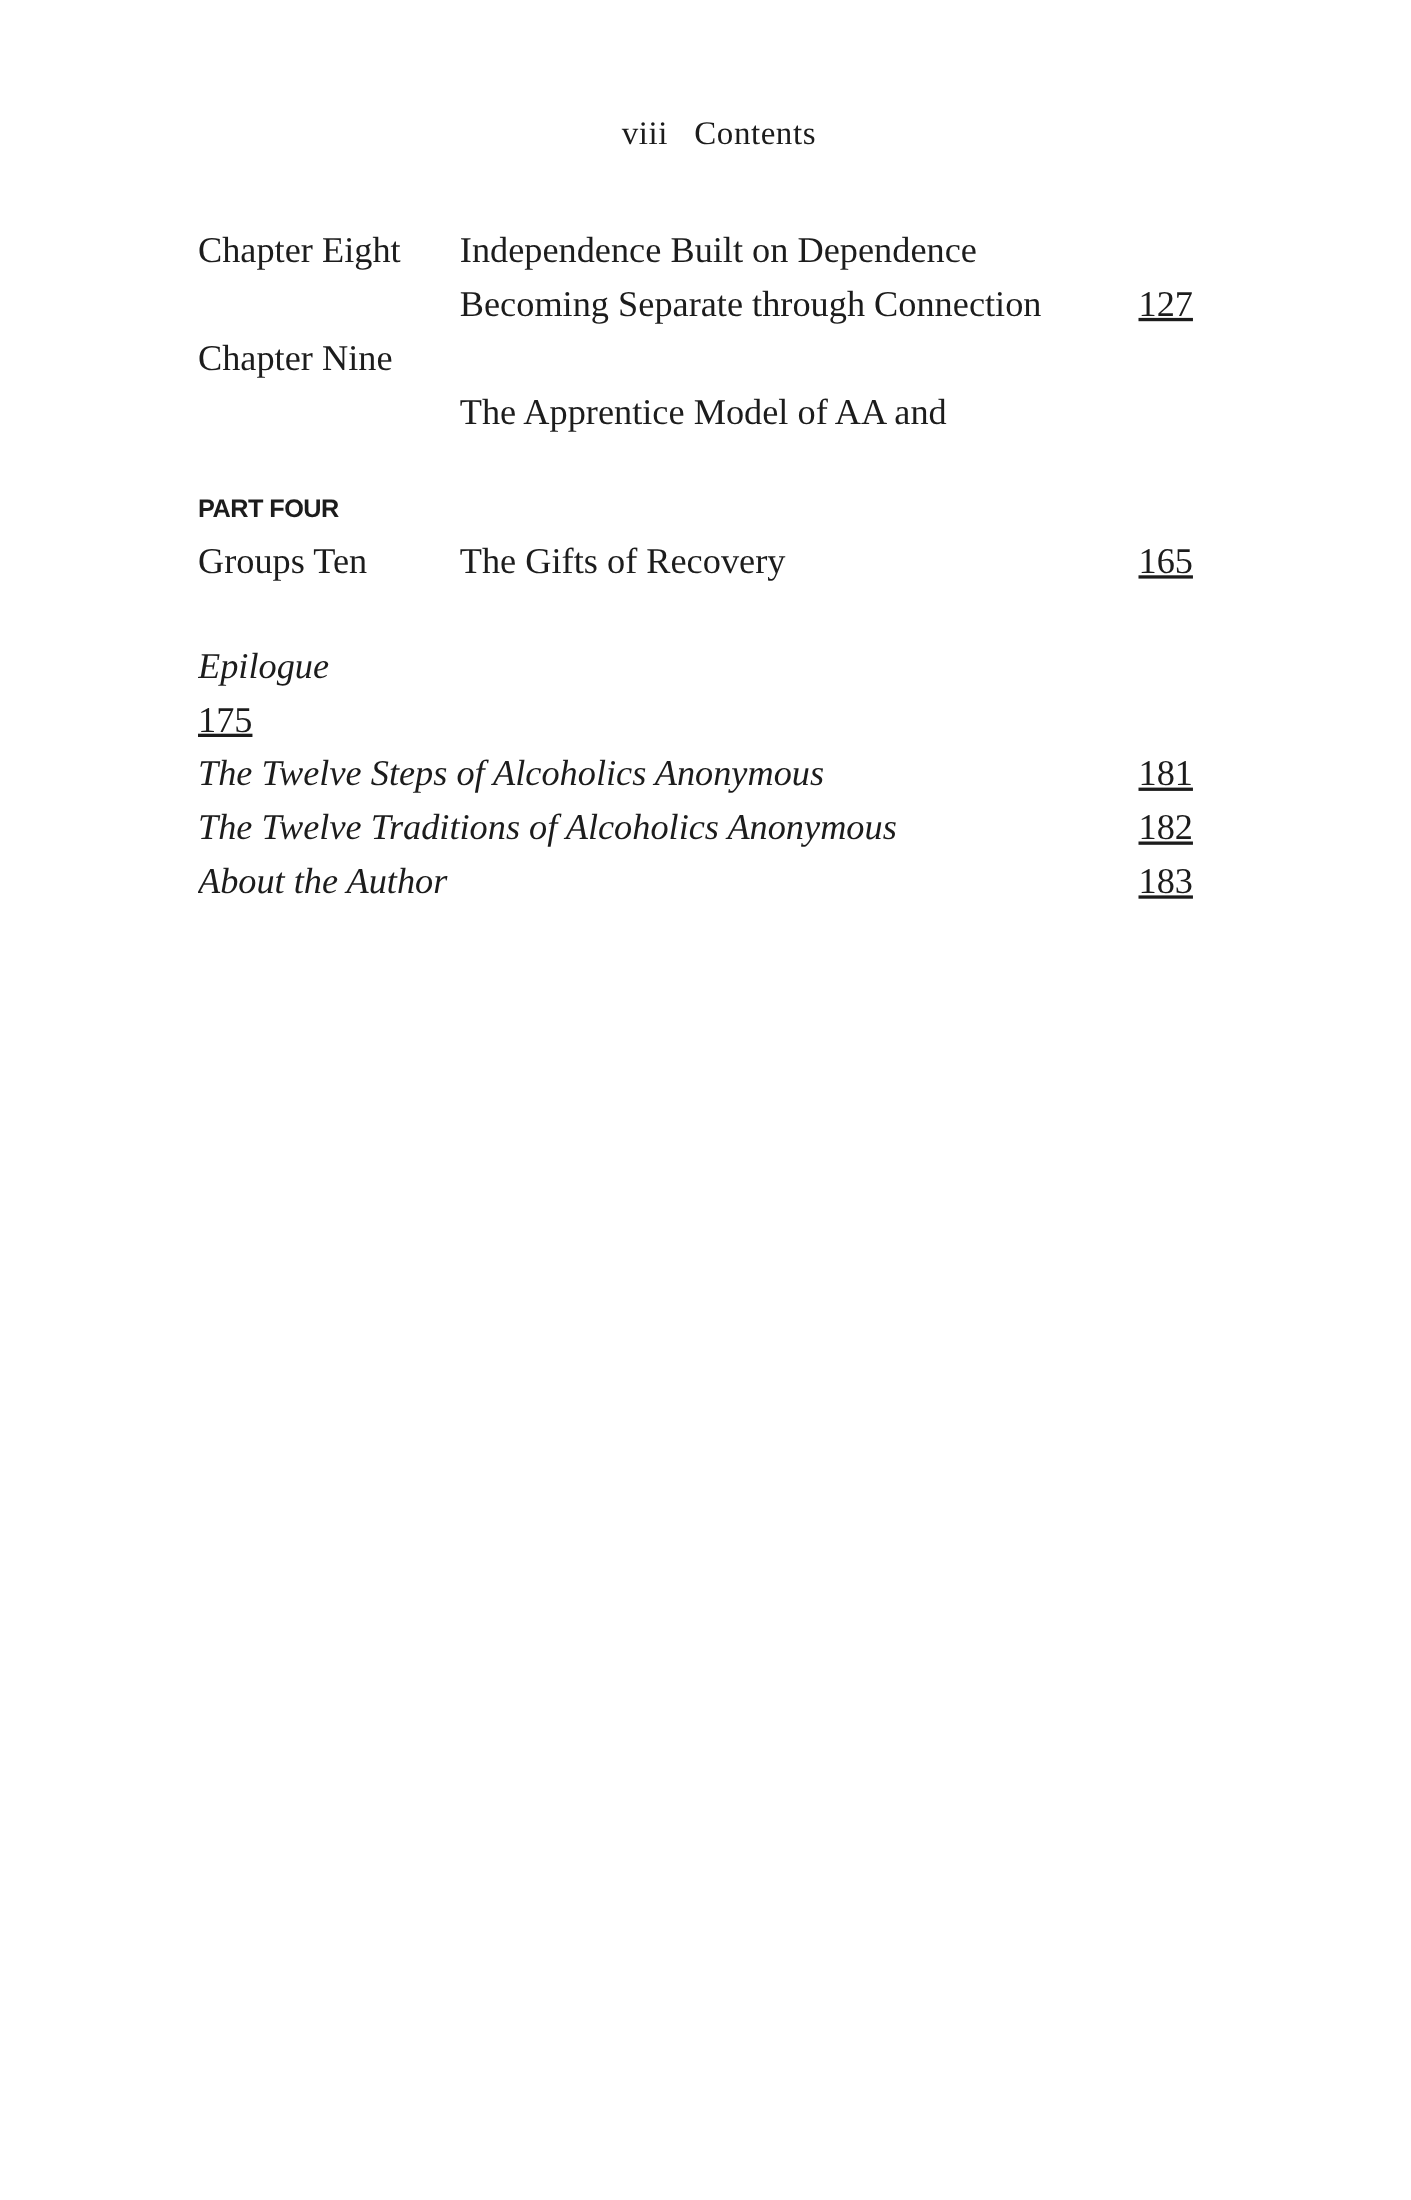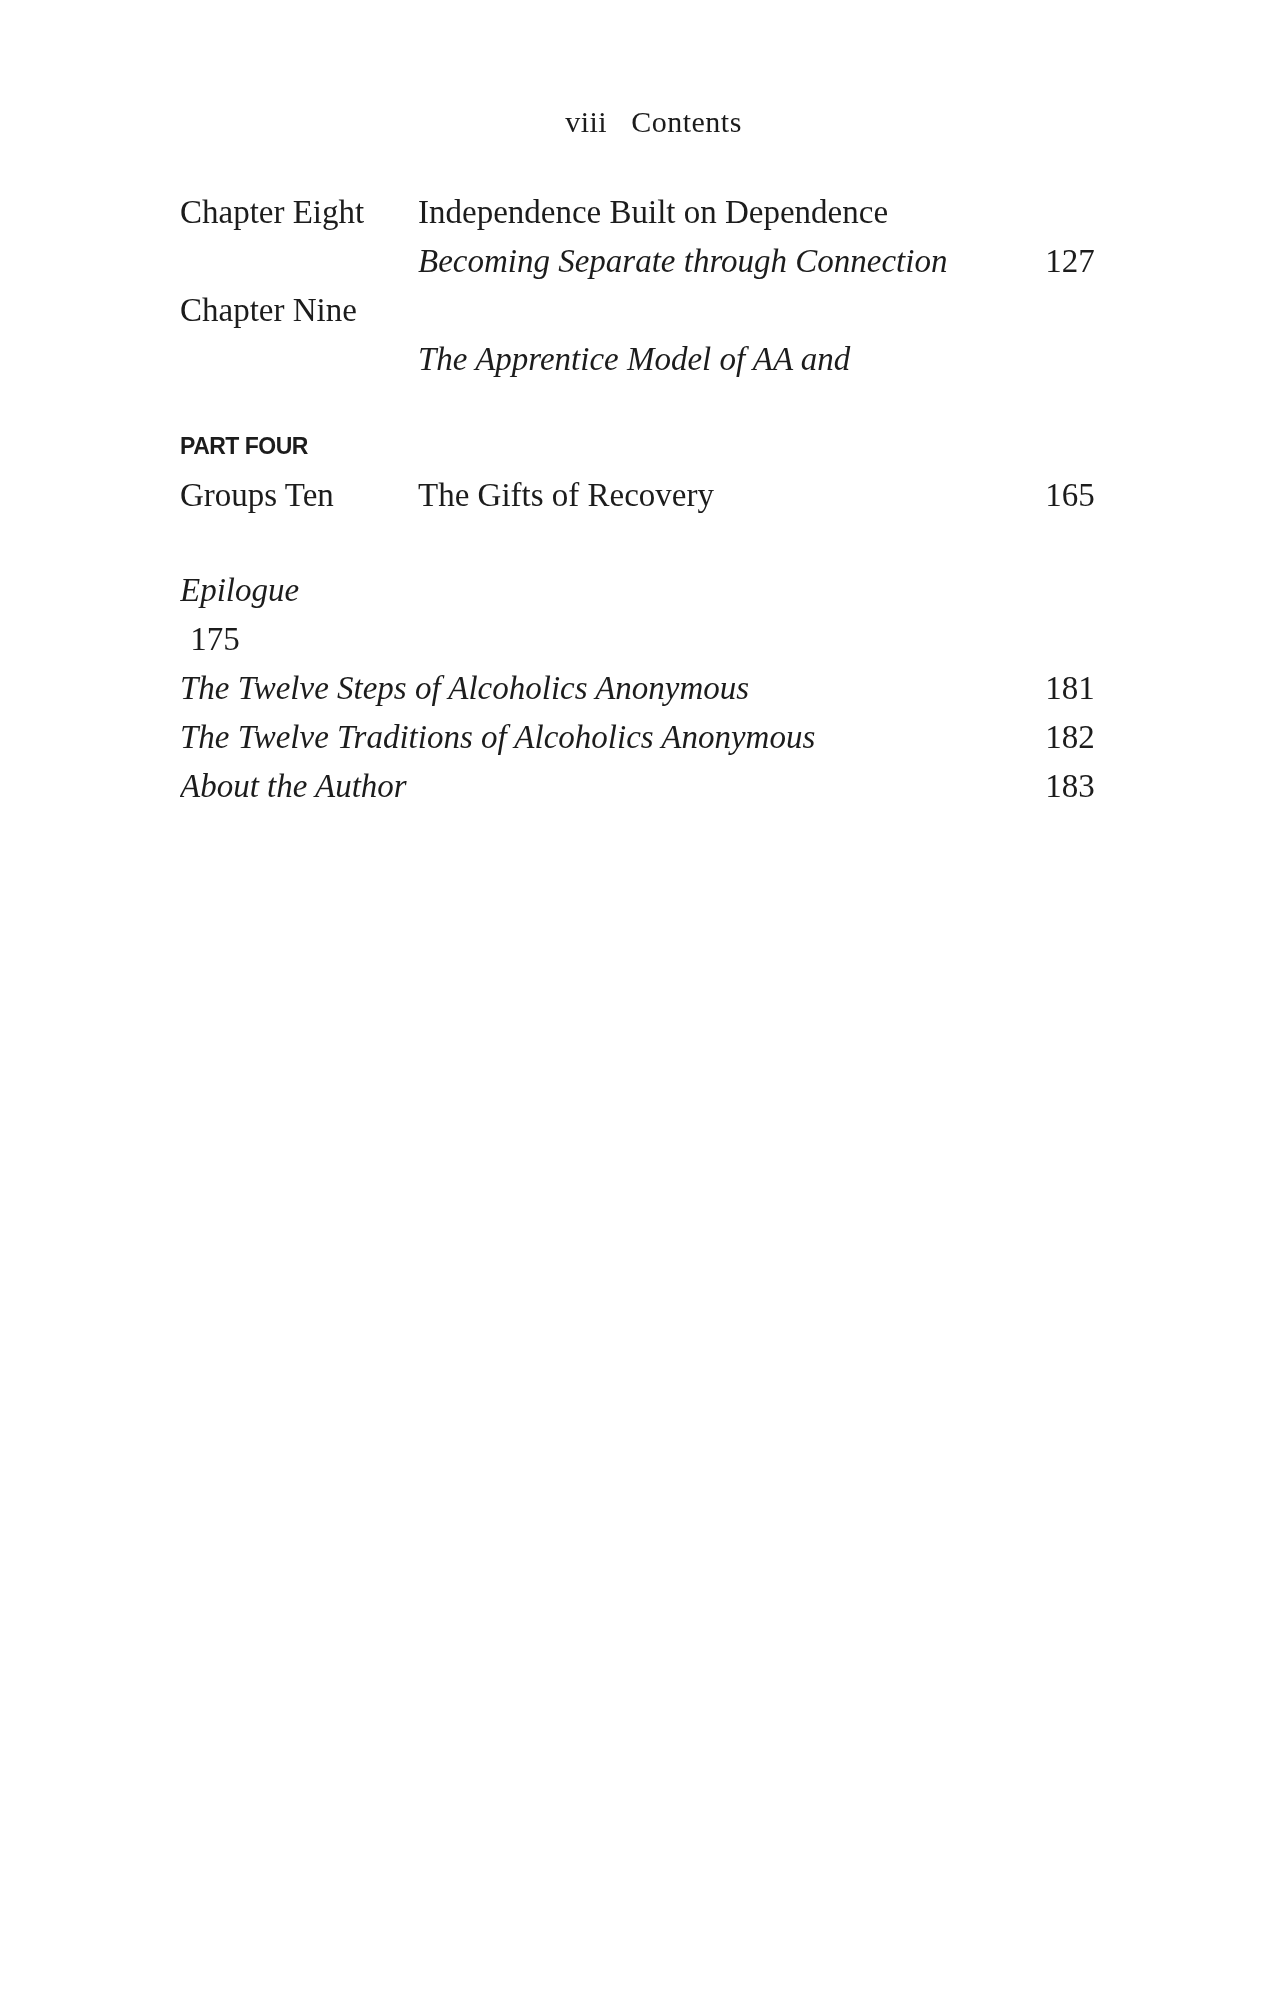--- a/index.html
+++ b/index.html
@@ -27,44 +27,45 @@
     letter-spacing: 0.5px;
     white-space: nowrap;
     margin-left: 12px;
   }
   .running-header .folio {
     margin-right: 24px;
   }
   .toc {
     position: absolute;
     left: 180px;
-    top: 188px;
+    top: 204px;
     width: 925px; 
   }
   .row {
     display: flex;
     align-items: baseline;
     font-size: 33px;
     line-height: 49px;
     white-space: nowrap;
   }
   .row .label {
     flex: none;
     width: 238px; 
   }
   .row .title {
     flex: 1 1 auto;
     overflow: hidden;
   }
   .row .pagenum {
     flex: none;
     width: 70px;
-    text-align: center;
+    text-align: left;
+    text-decoration: underline;
   }
-  .italic { font-style: italic; }
+  .italic { }
   .part-row {
     font-family: "Liberation Sans", sans-serif;
     font-weight: bold;
     font-size: 23px;
     letter-spacing: -0.5px;
   }
   .gap-part { margin-top: 38px; }
   .gap-back { margin-top: 46px; flex-direction: column; }
   .back-row .title { font-style: italic; }
   .back-row .pagenum { font-style: normal; }

